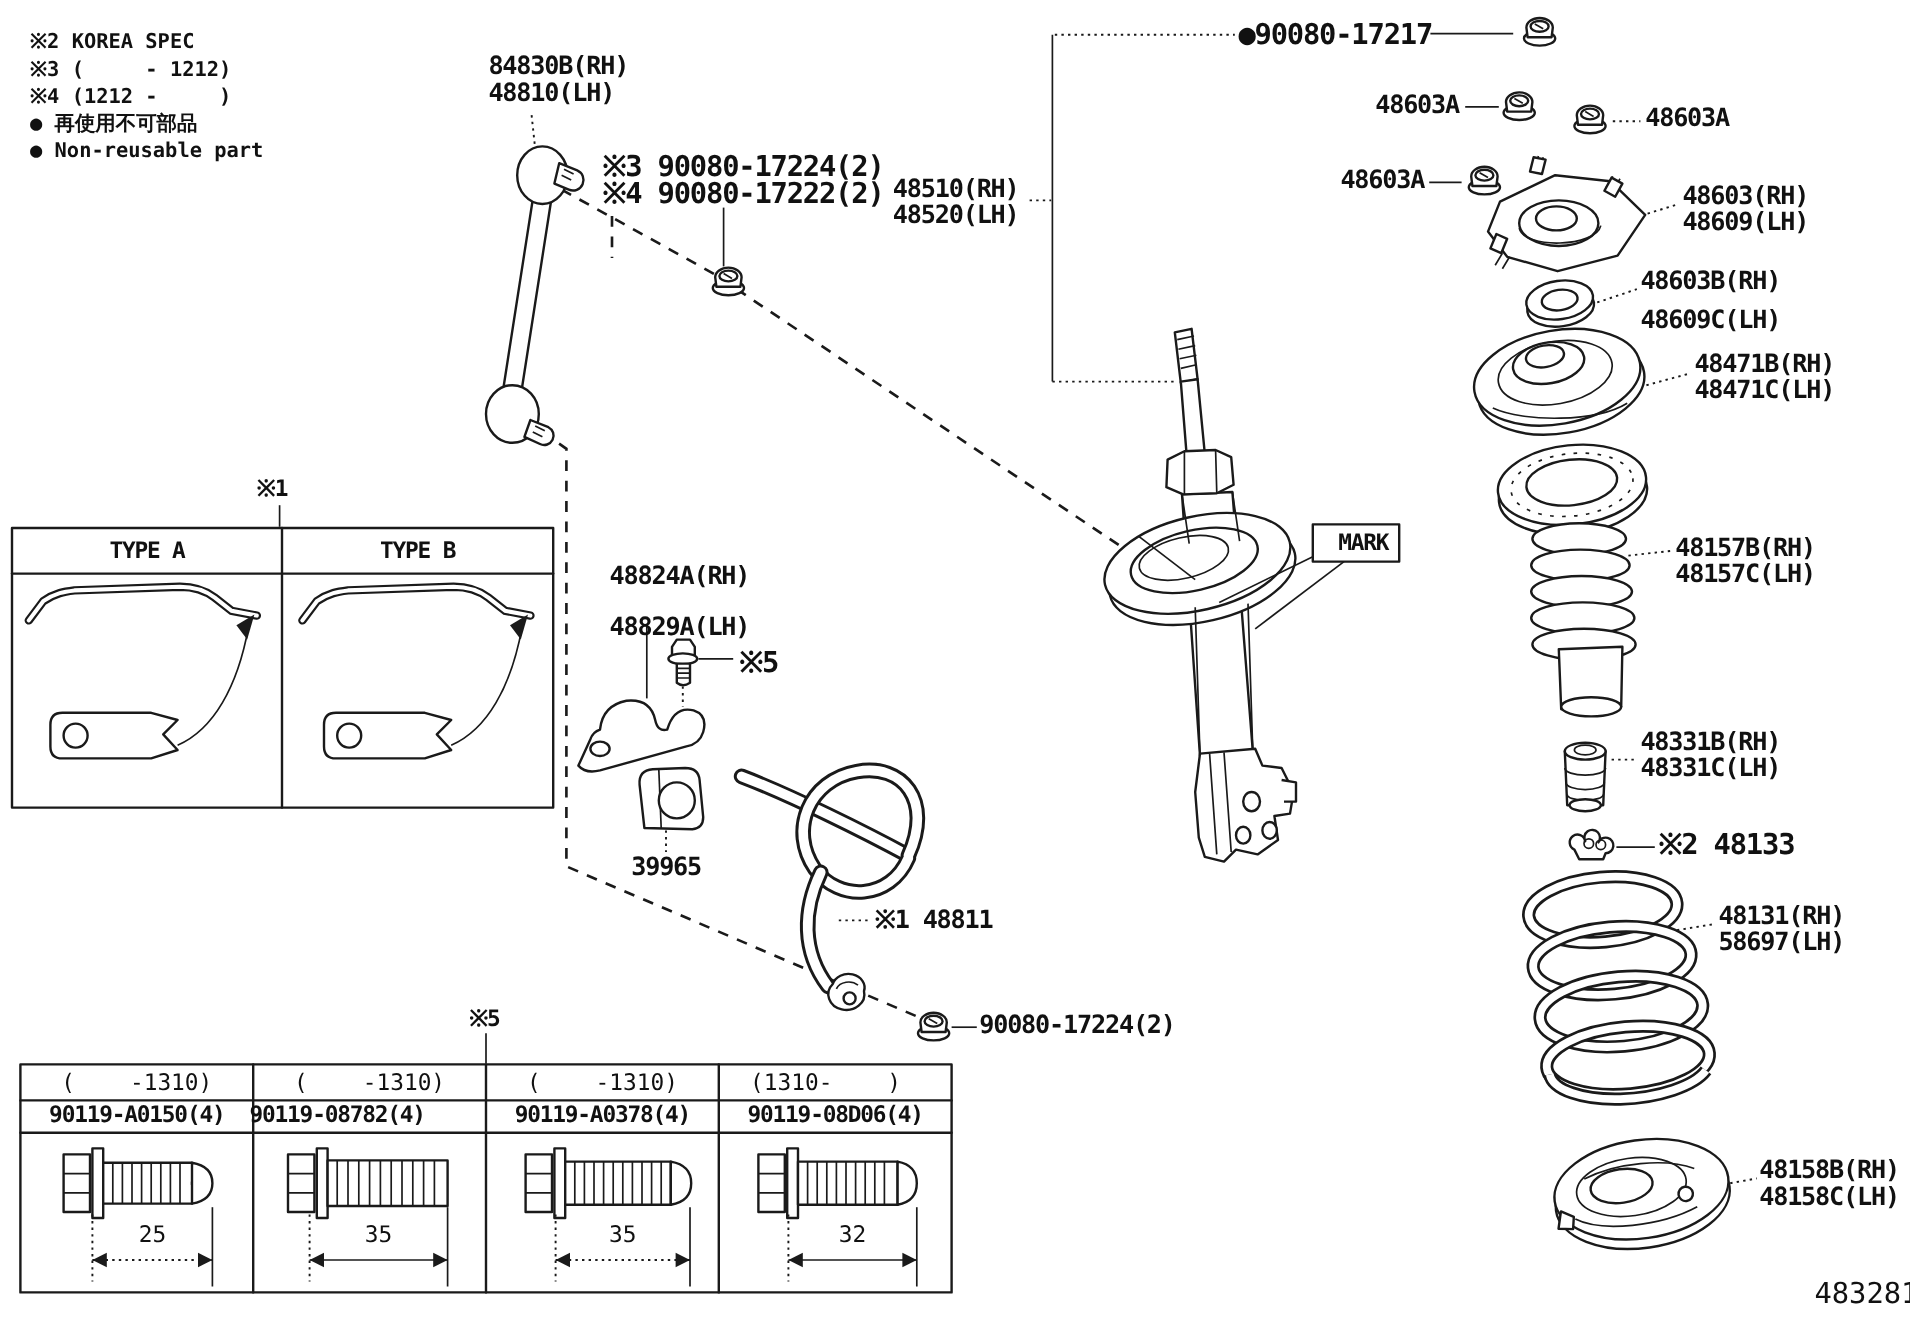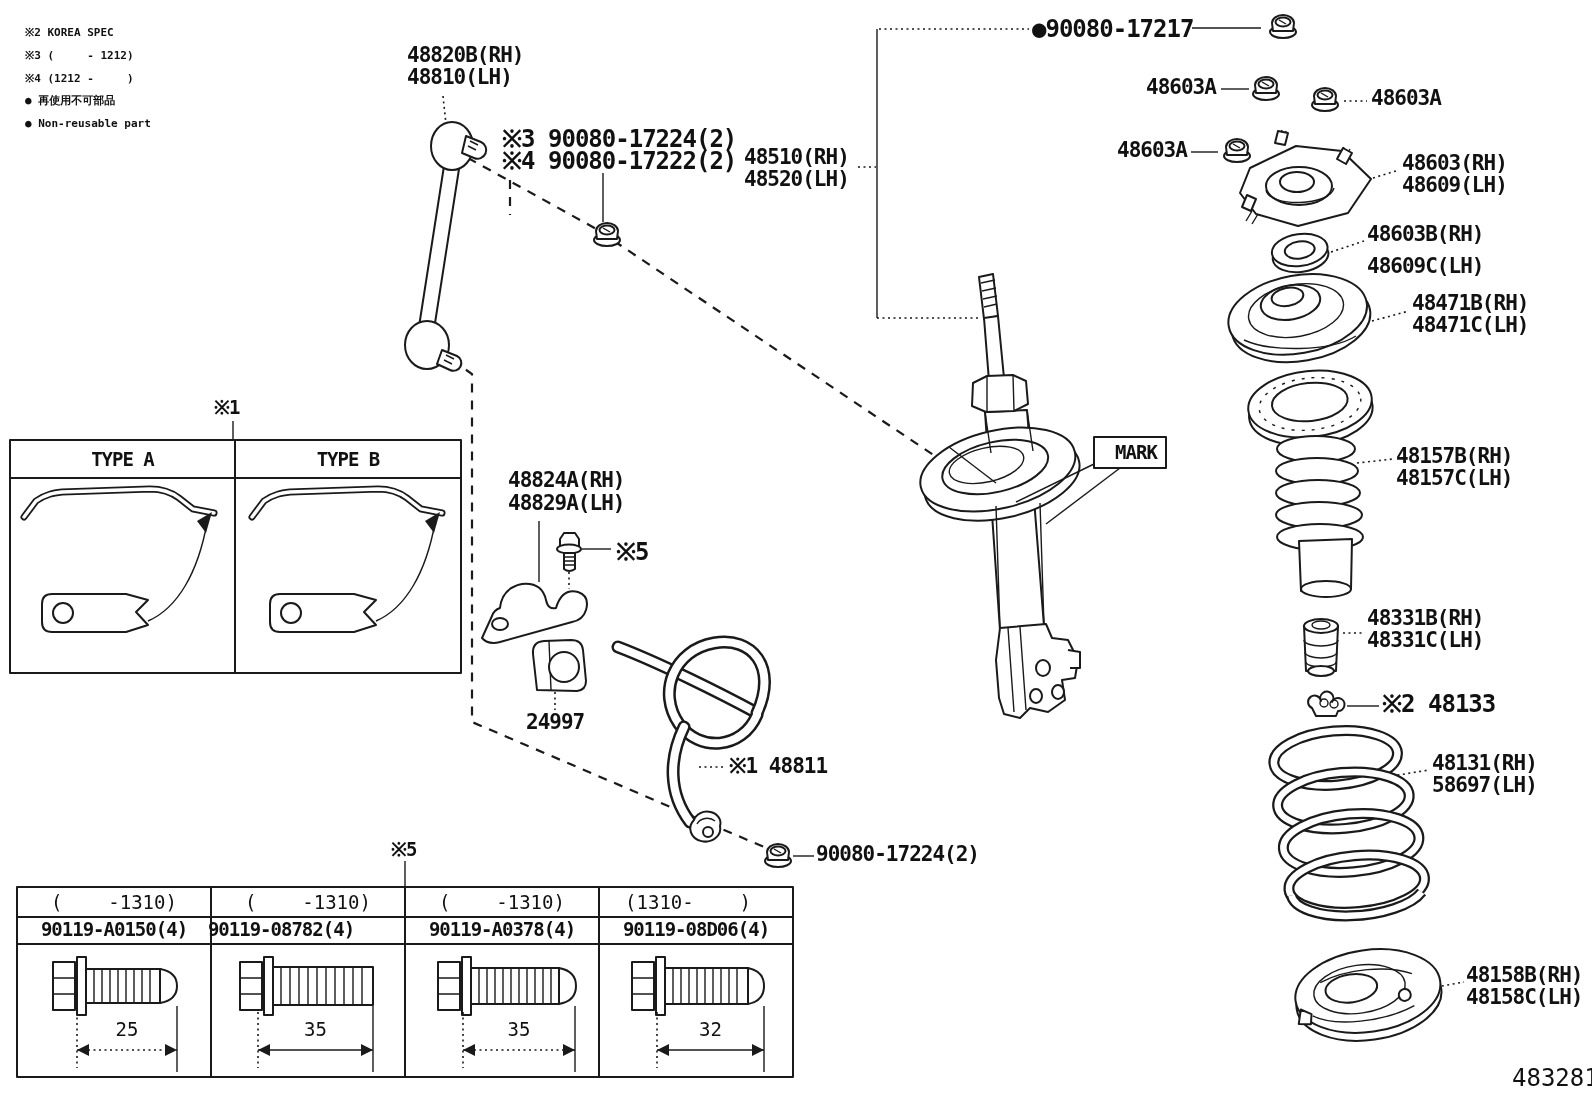--- a/index.html
+++ b/index.html
@@ -2,21 +2,21 @@
 <html><head>
 <meta charset="utf-8">
 <style>
   html,body{margin:0;padding:0;background:#fff;}
   #stage{position:relative;width:1592px;height:1099px;background:#fff;overflow:hidden;
          font-family:"DejaVu Sans Mono","Liberation Mono",monospace;color:#111;}
   #art{position:absolute;left:0;top:0;}
   .lbl{position:absolute;white-space:pre;font-weight:bold;font-size:21px;line-height:1;letter-spacing:-1px;}
   .sm{font-size:19px;}
   .md{font-size:24px;}
-  .legend{font-size:11px;letter-spacing:0;}
+  .legend{font-size:17px;letter-spacing:0;}
   .ctr{text-align:center;}
   .thin-w{font-weight:normal;letter-spacing:0;}
   
   .ln{fill:none;stroke:#1a1a1a;stroke-width:2;stroke-linecap:round;stroke-linejoin:round;}
   .wf{fill:#fff;stroke:#1a1a1a;stroke-width:2;stroke-linejoin:round;}
   .thin{fill:none;stroke:#1a1a1a;stroke-width:1.4;}
   .dot{fill:none;stroke:#1a1a1a;stroke-width:1.6;stroke-dasharray:2 3.5;}
   .dsh{fill:none;stroke:#1a1a1a;stroke-width:2.2;stroke-dasharray:9 8;}
   .tube-o{fill:none;stroke:#1a1a1a;stroke-width:13;stroke-linecap:round;}
   .tube-i{fill:none;stroke:#fff;stroke-width:8;stroke-linecap:round;}
@@ -335,21 +335,21 @@
     </g>
   </g>
 </svg>
 
 <div class="lbl legend" style="left:25px;top:27px">※2 KOREA SPEC</div>
 <div class="lbl legend" style="left:25px;top:50px">※3 (     - 1212)</div>
 <div class="lbl legend" style="left:25px;top:73px">※4 (1212 -     )</div>
 <div class="lbl legend" style="left:25px;top:95px">● 再使用不可部品</div>
 <div class="lbl legend" style="left:25px;top:118px">● Non-reusable part</div>
 
-<div class="lbl" style="left:407px;top:45px">48820B(RH)</div>
+<div class="lbl" style="left:407px;top:45px">84830B(RH)</div>
 <div class="lbl" style="left:407px;top:67px">48810(LH)</div>
 
 <div class="lbl md" style="left:502px;top:127px">※3 90080-17224(2)</div>
 <div class="lbl md" style="left:502px;top:149px">※4 90080-17222(2)</div>
 
 <div class="lbl md" style="left:1032px;top:17px">●90080-17217</div>
 <div class="lbl" style="left:1146px;top:77px">48603A</div>
 <div class="lbl" style="left:1371px;top:88px">48603A</div>
 <div class="lbl" style="left:1117px;top:140px">48603A</div>
 
@@ -375,24 +375,24 @@
 
 <div class="lbl md" style="left:1382px;top:692px">※2 48133</div>
 
 <div class="lbl" style="left:1432px;top:753px">48131(RH)</div>
 <div class="lbl" style="left:1432px;top:775px">58697(LH)</div>
 
 <div class="lbl" style="left:1466px;top:965px">48158B(RH)</div>
 <div class="lbl" style="left:1466px;top:987px">48158C(LH)</div>
 
 <div class="lbl" style="left:508px;top:470px">48824A(RH)</div>
-<div class="lbl" style="left:508px;top:493px">48829A(LH)</div>
+<div class="lbl" style="left:508px;top:512px">48829A(LH)</div>
 
 <div class="lbl md" style="left:616px;top:540px">※5</div>
-<div class="lbl" style="left:526px;top:712px">24997</div>
+<div class="lbl" style="left:526px;top:712px">39965</div>
 <div class="lbl" style="left:729px;top:756px">※1 48811</div>
 <div class="lbl" style="left:816px;top:844px">90080-17224(2)</div>
 
 <div class="lbl sm" style="left:214px;top:398px">※1</div>
 <div class="lbl sm ctr" style="left:10px;top:450px;width:225px">TYPE A</div>
 <div class="lbl sm ctr" style="left:235px;top:450px;width:226px">TYPE B</div>
 
 <div class="lbl sm" style="left:391px;top:840px">※5</div>
 
 <div class="lbl sm ctr thin-w" style="left:17px;top:893px;width:194px">(    -1310)</div>

